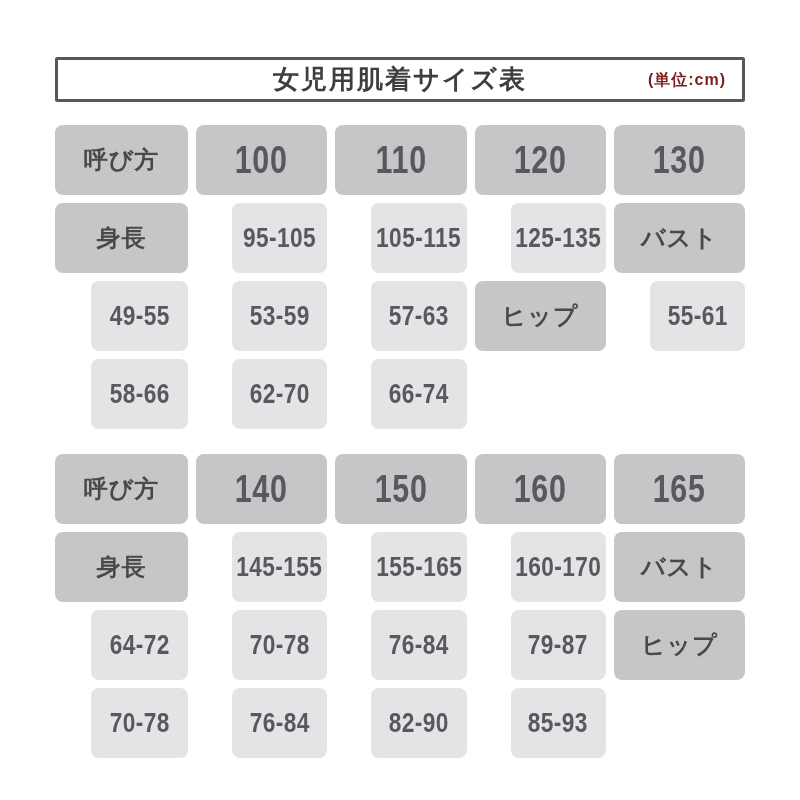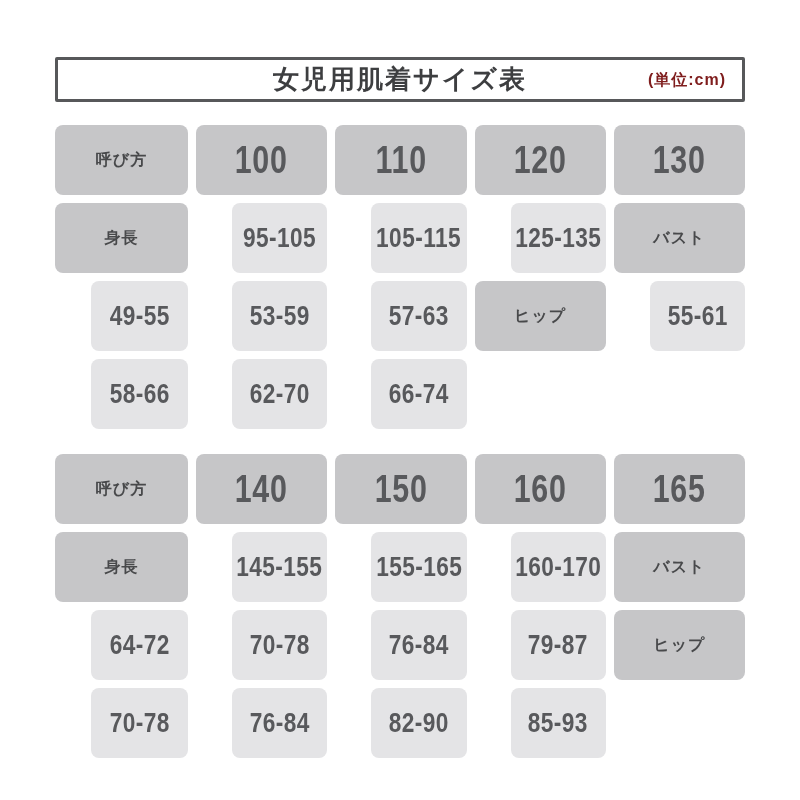--- a/index.html
+++ b/index.html
@@ -58,21 +58,21 @@
     height: 70px;
     border-radius: 8px;
     display: flex;
     align-items: center;
     justify-content: center;
     overflow: hidden;
   }
   .cell.head { background: #c6c6c8; }
   .cell.data { background: #e4e4e6; margin-left: 36px; }
   .label-text {
-    font-size: 16px;
+    font-size: 24px;
     font-weight: bold;
     color: #48494b;
     letter-spacing: 1px;
   }
   .num-lg {
     display: inline-block;
     font-size: 38px;
     font-weight: bold;
     color: #58595c;
     transform: scaleX(0.8);

